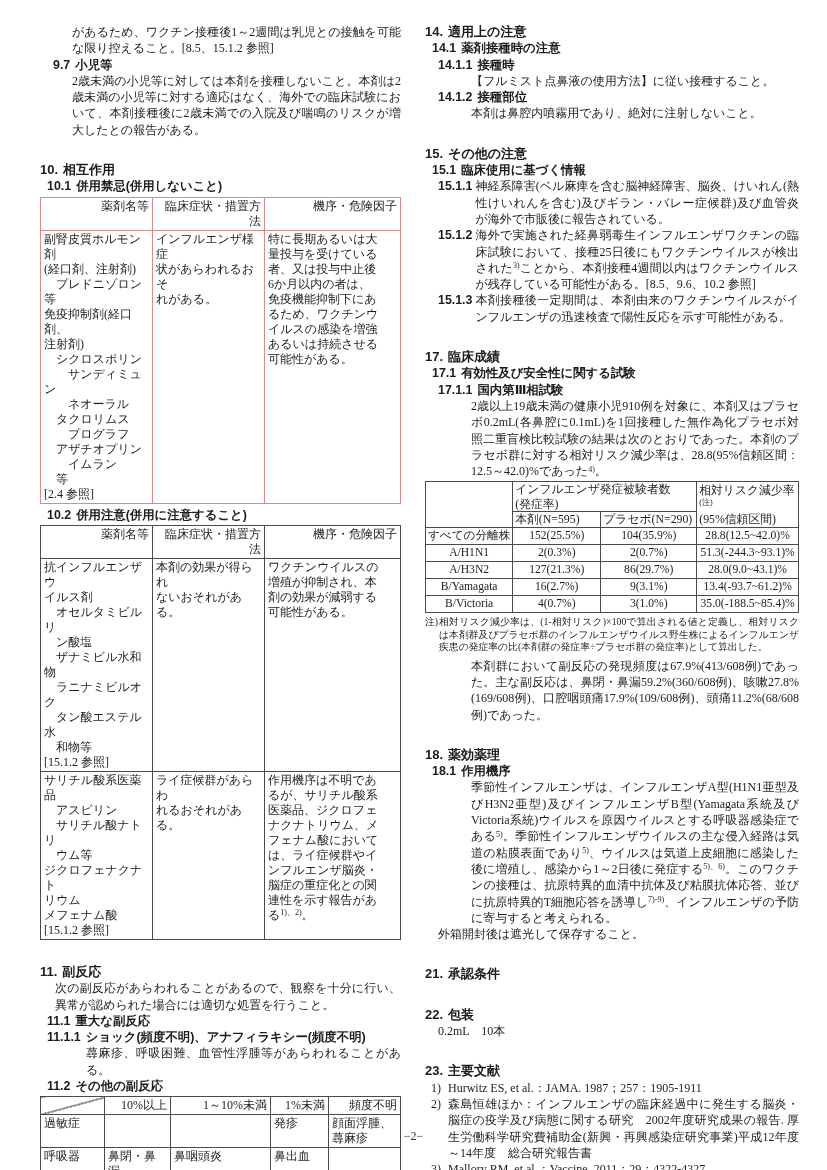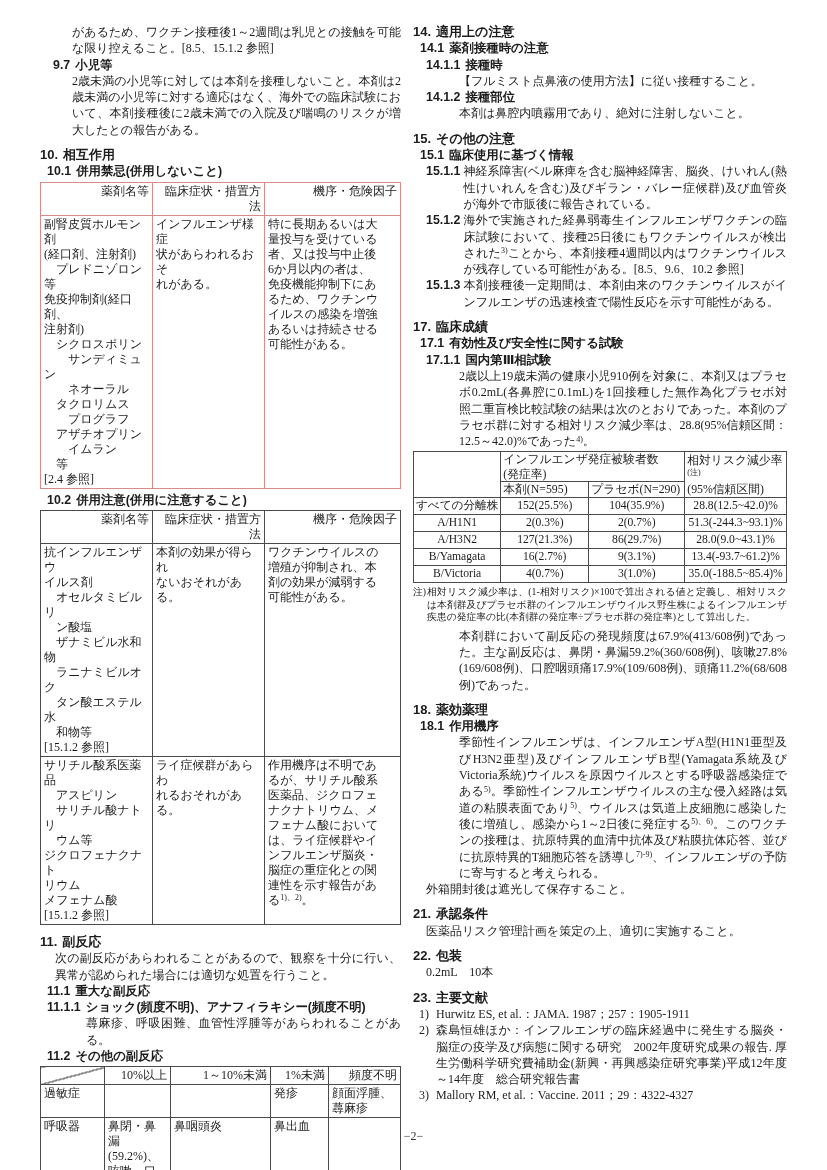--- a/index.html
+++ b/index.html
@@ -1,26 +1,26 @@
 <!DOCTYPE html>
 <html lang="ja"><head>
 <meta charset="utf-8">
 <title>添付文書 p.2</title>
 <style>
   html,body{margin:0;padding:0;background:#ffffff;}
   body{width:827px;height:1170px;color:#1c1c1c;
        font-family:"Liberation Serif","DejaVu Serif",serif;font-size:12px;}
   .page{position:relative;width:827px;height:1170px;overflow:hidden;
-        box-sizing:border-box;padding:24px 28px 0 40px;display:flex;gap:12px;}
+        box-sizing:border-box;padding:24px 28px 0 40px;display:flex;gap:24px;}
   .col{line-height:16.3px;text-align:justify;}
   .col-left{width:361px;flex:none;}
   .col-right{width:374px;flex:none;}
 
   .sh{font-family:"Liberation Sans","DejaVu Sans",sans-serif;font-weight:bold;text-align:center;}
-  .sh1{font-size:13px;margin-top:9px;}
+  .sh1{font-size:13px;margin-top:24px;}
   .sh2{font-size:12.4px;}
   .row{display:flex;}
   .row .num{flex:none;margin-right:5px;}
   .hang{display:flex;}
   .hang .num{flex:none;margin-right:3px;}
   .hang .bd{flex:1;}
 
   .i1{margin-left:7px;}
   .i2{margin-left:13px;}
   .i15{margin-left:15px;}
@@ -373,21 +373,20 @@
       <span>作用機序</span>
     </div>
     <div class="b2"><span>季節性インフルエンザは、インフルエンザA型(H1N1亜型及びH3N2亜型)及びインフルエンザB型(Yamagata系統及びVictoria系統)ウイルスを原因ウイルスとする呼吸器感染症である</span><sup>5)</sup><span>。季節性インフルエンザウイルスの主な侵入経路は気道の粘膜表面であり</span><sup>5)</sup><span>、ウイルスは気道上皮細胞に感染した後に増殖し、感染から1～2日後に発症する</span><sup>5)、6)</sup><span>。このワクチンの接種は、抗原特異的血清中抗体及び粘膜抗体応答、並びに抗原特異的T細胞応答を誘導し</span><sup>7)-9)</sup><span>、インフルエンザの予防に寄与すると考えられる。</span></div>
 
     <div class="b3">外箱開封後は遮光して保存すること。</div>
 
     <div class="sh sh1 row">
       <span class="num">21.</span>
       <span>承認条件</span>
     </div>
-    <div class="b3">医薬品リスク管理計画を策定の上、適切に実施すること。</div>
 
     <div class="sh sh1 row">
       <span class="num">22.</span>
       <span>包装</span>
     </div>
     <div class="b3">0.2mL　10本</div>
 
     <div class="sh sh1 row">
       <span class="num">23.</span>
       <span>主要文献</span>

